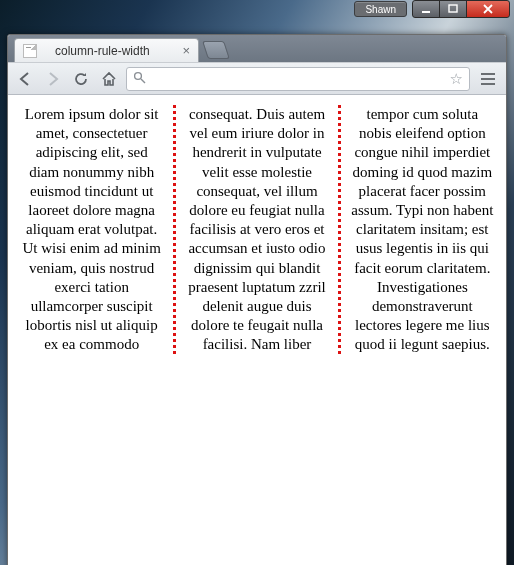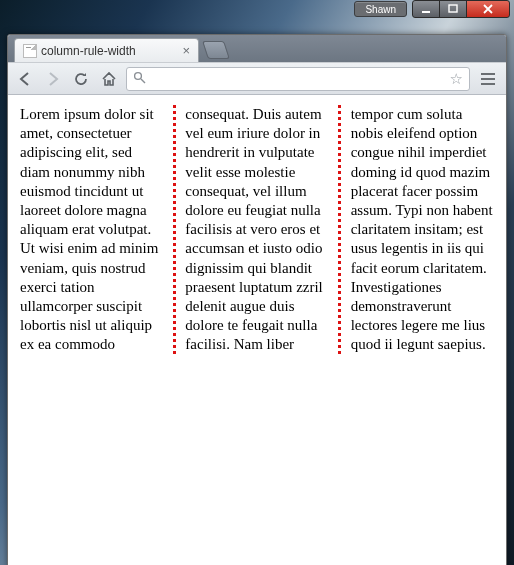--- a/index.html
+++ b/index.html
@@ -43,21 +43,21 @@
   }
   .tabstrip {
     height:27px; background:linear-gradient(#7f8894,#6c7682);
     display:flex; align-items:flex-end; padding-left:6px;
   }
   .tab {
     height:24px; min-width:185px;
     background:linear-gradient(#f8f9fa,#e9ecef);
     border:1px solid #9aa0a6; border-bottom:none;
     border-top-left-radius:4px; border-top-right-radius:4px;
-    display:flex; align-items:center; padding:0 8px; gap:4px;
+    display:flex; align-items:center; padding:0 8px; gap:18px;
     font-size:12px; color:#333; position:relative;
   }
   .tab .favicon{width:14px;height:14px;border:1px solid #bbb;background:#fff;position:relative}
   .tab .favicon::before{content:"";position:absolute;top:2px;left:2px;right:5px;border-top:1px solid #999}
   .tab .favicon::after{content:"";position:absolute;top:0;right:0;width:5px;height:5px;background:linear-gradient(135deg,#fff 49%,#bbb 50%);}
   .tab .title{flex:1;white-space:nowrap;overflow:hidden;text-overflow:ellipsis}
   .tab .x{color:#6b6f73;font-size:13px;line-height:1}
   .newtab {
     width:22px;height:18px;margin-left:6px;margin-bottom:3px;
     background:linear-gradient(#9aa3af,#7d8793);
@@ -84,21 +84,21 @@
   
   .page {
     flex:1; overflow:auto; padding:10px 12px;
     font-family: "Times New Roman", Georgia, serif;
     font-size:15px; line-height:1.28; color:#000;
   }
   .columns {
     column-count:3;
     column-gap:22px;
     column-rule: 3px dotted #d11;
-    text-align:left;
+    text-align:center;
   }
 </style>
 </head>
 <body>
 
 <div class="titlebar">
   <div class="user-pill">Shawn</div>
   <div class="win-btn min">
     <svg width="10" height="10">
         <rect x="1" y="7" width="8" height="2" fill="#fff"></rect>

